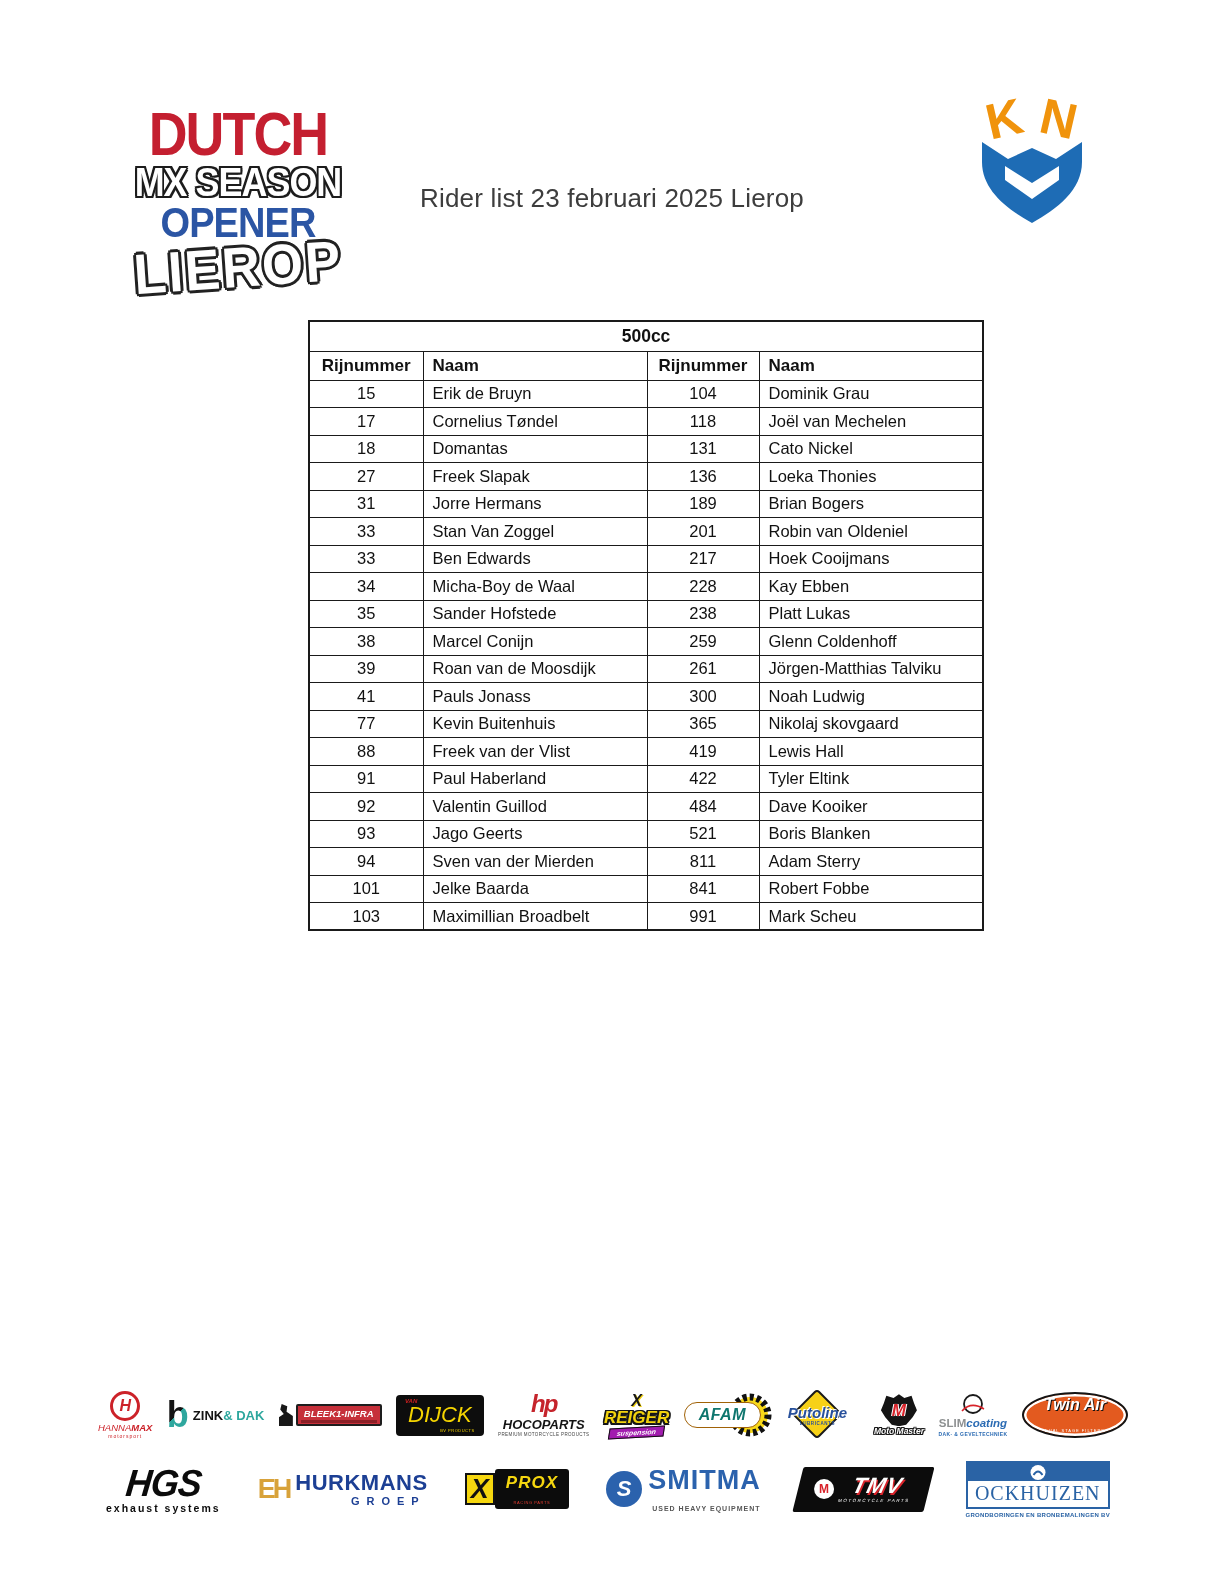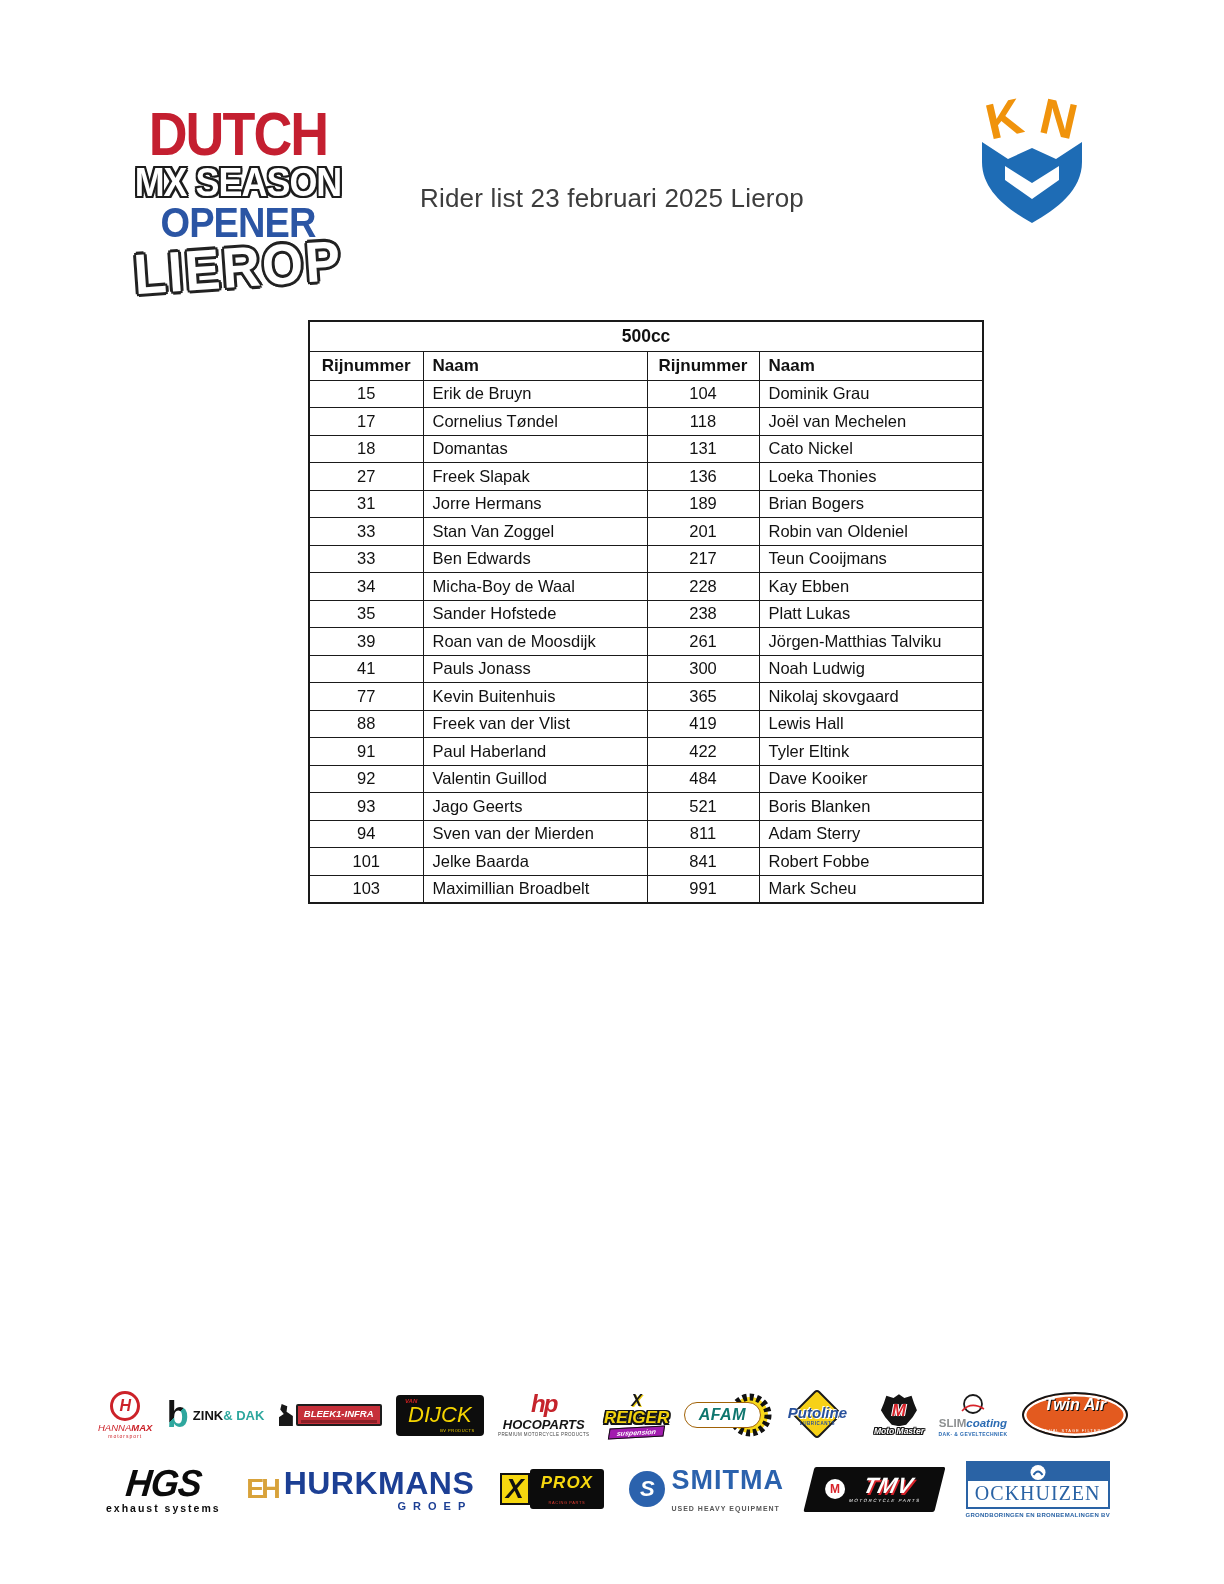--- a/index.html
+++ b/index.html
@@ -107,34 +107,34 @@
   .ta-sub { color:#fff; font-size:4px; letter-spacing:1px; }
 
   
   .hgs-text { font-size:36px; font-weight:900; font-style:italic; color:#0b0b0b; letter-spacing:-1px; transform:skewX(-6deg) scale(1,1.05); }
   .hgs-sub { margin-top:2px; font-size:10.5px; font-weight:700; color:#0b0b0b; letter-spacing:2px; }
 
   
   .hurkmans { flex-direction:row; align-items:center; gap:6px; }
   .hk-mono { color:#d8a23a; font-size:27px; font-weight:900; letter-spacing:-3px; }
   .hk-col { display:flex; flex-direction:column; align-items:flex-end; gap:2px; }
-  .hk-text { color:#1c3f94; font-size:32px; font-weight:800; letter-spacing:0.5px; }
+  .hk-text { color:#1c3f94; font-size:22px; font-weight:800; letter-spacing:0.5px; }
   .hk-sub { color:#1c3f94; font-size:11px; font-weight:700; letter-spacing:7px; margin-right:2px; }
 
   
   .prox { flex-direction:row; align-items:center; gap:0; }
   .px-x { width:30px; height:32px; background:#f6d70f; color:#111; font-weight:900; font-size:27px; font-style:italic; display:grid; place-items:center; border:2px solid #111; }
   .px-box { background:#0c0c0c; padding:5px 11px 4px; border-radius:3px; display:flex; flex-direction:column; align-items:center; gap:10px; }
   .px-text { color:#f6d70f; font-size:17px; font-weight:900; font-style:italic; letter-spacing:1px; }
   .px-sub { color:#e03c31; font-size:4px; letter-spacing:0.6px; }
 
   
   .smitma { flex-direction:row; align-items:center; gap:6px; }
   .sm-circle { width:36px; height:36px; border-radius:50%; background:#2b62ad; color:#fff; font-size:22px; font-weight:900; font-style:italic; display:grid; place-items:center; }
-  .sm-col { display:flex; flex-direction:column; gap:11px; }
+  .sm-col { display:flex; flex-direction:column; align-items:flex-end; gap:11px; }
   .sm-text { color:#2b62ad; font-size:27px; font-weight:900; letter-spacing:1px; }
   .sm-sub { color:#555; font-size:7px; font-weight:700; letter-spacing:1px; }
 
   
   .tmv-box { background:#0c0c0c; transform:skewX(-14deg); padding:8px 16px; display:flex; align-items:center; gap:7px; border-radius:2px; }
   .tmv-circle { width:20px; height:20px; border-radius:50%; background:#fff; color:#d8232a; font-size:12px; font-weight:900; display:grid; place-items:center; transform:skewX(14deg); }
   .tmv-col { display:flex; flex-direction:column; align-items:center; gap:2px; }
   .tmv-text { color:#fff; font-size:22px; font-weight:900; font-style:italic; text-shadow:1.5px 1.5px 0 #d8232a; letter-spacing:1px; }
   .tmv-sub { color:#fff; font-size:4.5px; letter-spacing:1.5px; }
 
@@ -218,33 +218,39 @@
         <tr>
           <td class="num">33</td>
           <td class="name">Stan Van Zoggel</td>
           <td class="num">201</td>
           <td class="name">Robin van Oldeniel</td>
         </tr>
         <tr>
           <td class="num">33</td>
           <td class="name">Ben Edwards</td>
           <td class="num">217</td>
-          <td class="name">Teun Cooijmans</td>
+          <td class="name">Hoek Cooijmans</td>
         </tr>
         <tr>
           <td class="num">34</td>
           <td class="name">Micha-Boy de Waal</td>
           <td class="num">228</td>
           <td class="name">Kay Ebben</td>
         </tr>
         <tr>
           <td class="num">35</td>
           <td class="name">Sander Hofstede</td>
           <td class="num">238</td>
           <td class="name">Platt Lukas</td>
+        </tr>
+        <tr>
+          <td class="num">38</td>
+          <td class="name">Marcel Conijn</td>
+          <td class="num">259</td>
+          <td class="name">Glenn Coldenhoff</td>
         </tr>
         <tr>
           <td class="num">39</td>
           <td class="name">Roan van de Moosdijk</td>
           <td class="num">261</td>
           <td class="name">Jörgen-Matthias Talviku</td>
         </tr>
         <tr>
           <td class="num">41</td>
           <td class="name">Pauls Jonass</td>

